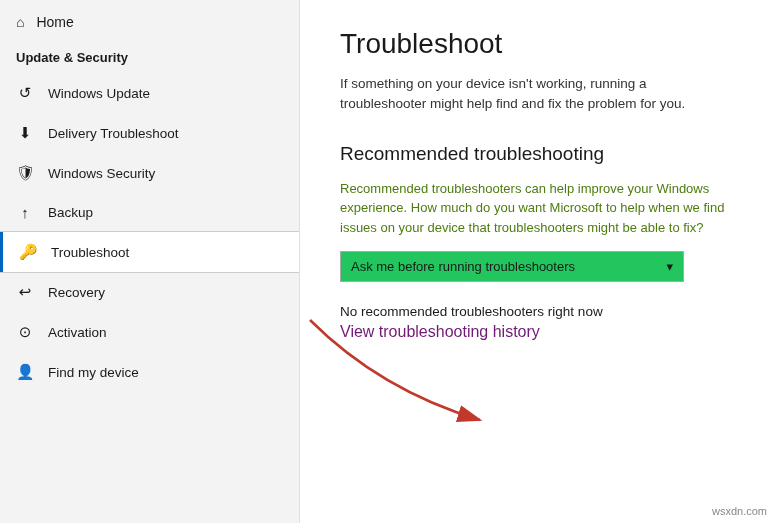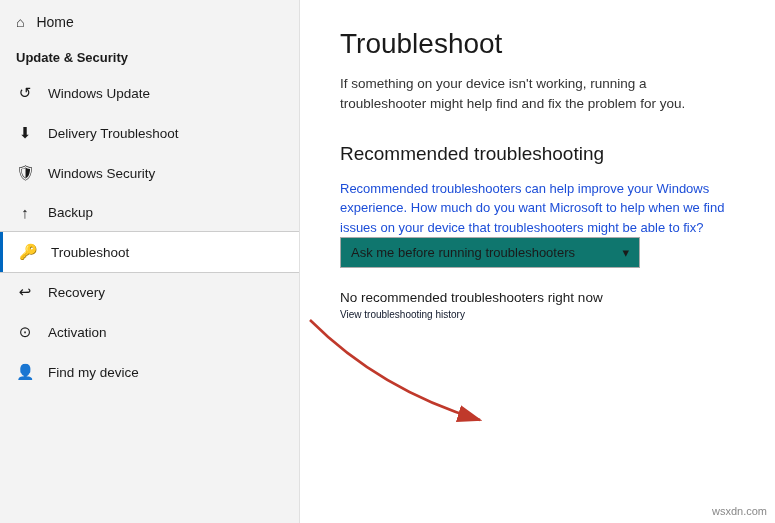--- a/index.html
+++ b/index.html
@@ -110,53 +110,54 @@
 
     .section-heading {
       font-size: 19px;
       font-weight: 300;
       color: #1a1a1a;
       margin-bottom: 14px;
     }
 
     .desc-text {
       font-size: 13px;
-      color: #1d4ed8;
+      color: #4d7c0f;
       line-height: 1.5;
+      margin-bottom: 14px;
     }
 
     .dropdown-select {
       display: flex;
       align-items: center;
       justify-content: space-between;
       border: 1px solid #aaa;
       padding: 7px 10px;
       cursor: pointer;
-      background: #0f766e;
-      width: 300px;
+      background: #22c55e;
+      width: 344px;
       font-size: 13px;
       color: #1a1a1a;
       margin-bottom: 22px;
     }
 
     .status-text {
       font-size: 13.5px;
       color: #1a1a1a;
       margin-bottom: 4px;
     }
 
     .last-checked {
       font-size: 12.5px;
       color: #555;
       margin-bottom: 24px;
     }
 
     .link-text {
-      font-size: 10px;
-      color: #0f172a;
+      font-size: 16px;
+      color: #701a75;
       cursor: pointer;
       text-decoration: none;
       margin-bottom: 8px;
       display: block;
     }
 
     .additional-btn {
       display: inline-block;
       border: 1.5px solid #c0392b;
       padding: 9px 18px;

